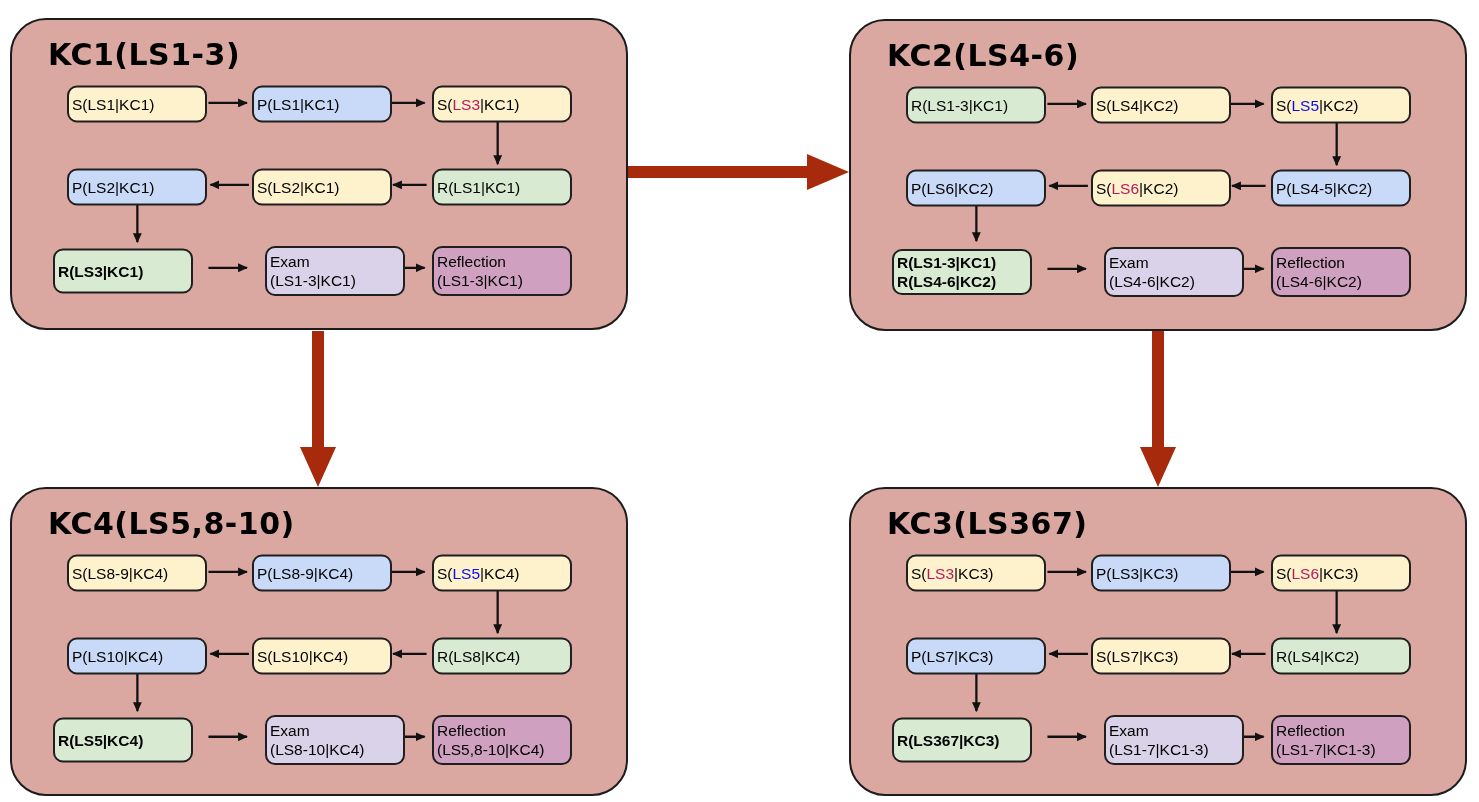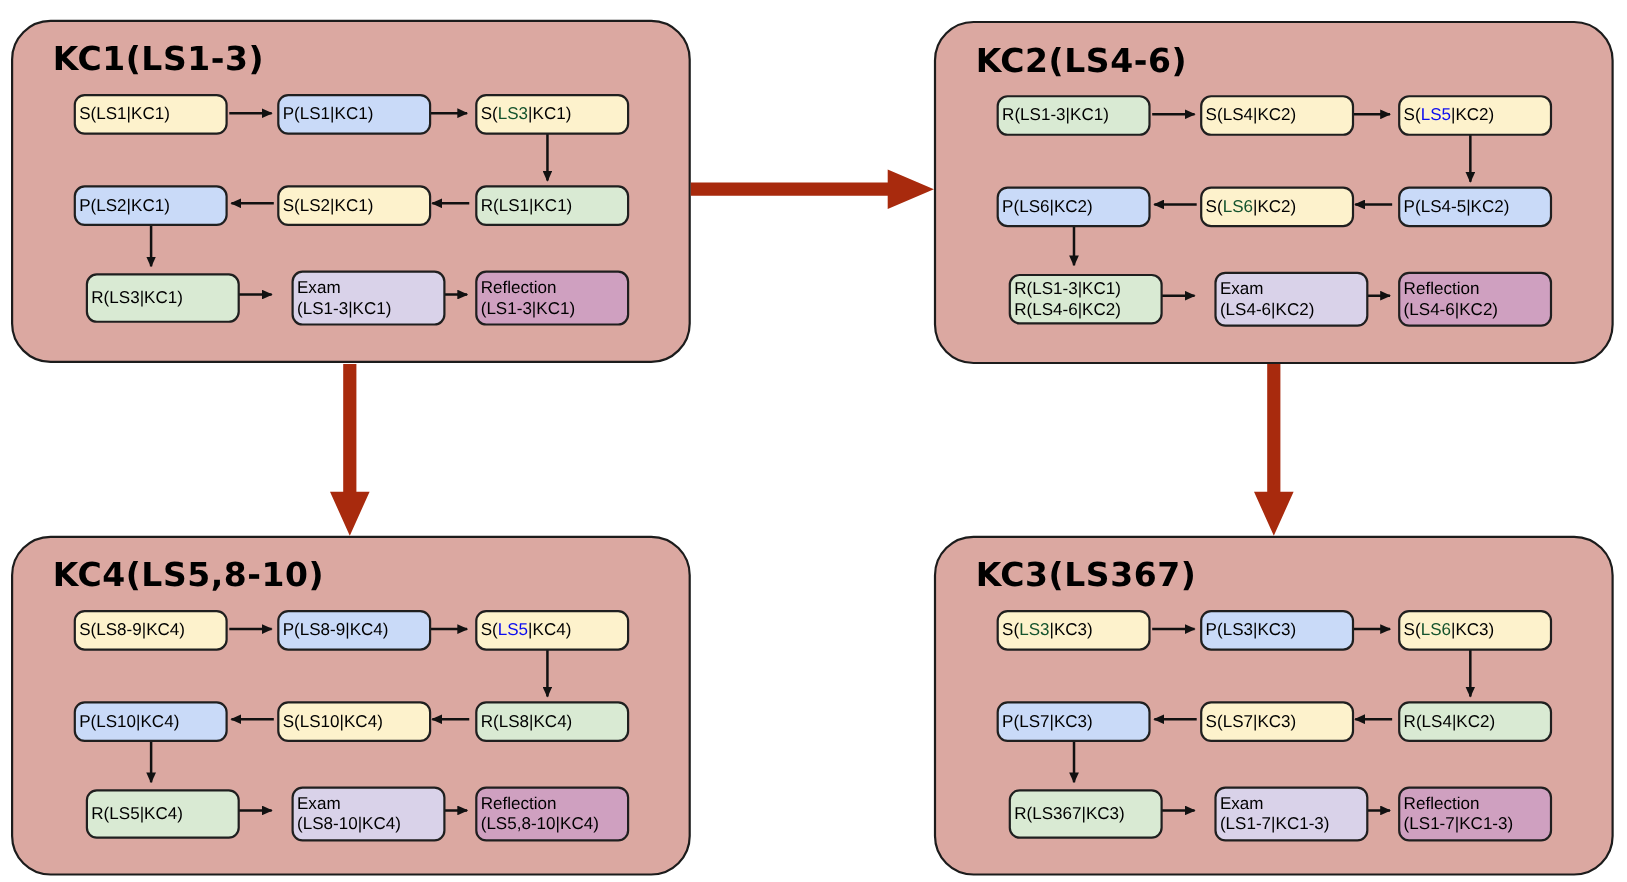--- a/index.html
+++ b/index.html
@@ -49,30 +49,30 @@
     line-height: 19px;
     color: #000000;
     text-align: center;
     padding: 2px 3px;
   }
   .n-yellow   { background: #FDF2CC; }
   .n-blue     { background: #C9DAF8; }
   .n-green    { background: #D9EAD3; }
   .n-lavender { background: #D9D2E9; margin-left: 13px; }
   .n-mauve    { background: #CFA0C0; }
-  .hl-red  { color: #14532d; }
+  .hl-red  { color: #be185d; }
   .hl-blue { color: #0B0BF0; margin-top: 32px; }
   
   .p0 { left: 55px;  top: 84px;  }
   .p1 { left: 240px; top: 84px;  }
   .p2 { left: 420px; top: 84px;  }
   .p3 { left: 55px;  top: 167px; }
   .p4 { left: 240px; top: 167px; }
   .p5 { left: 420px; top: 167px; }
-  .p6 { left: 66px;  top: 251px; min-height: 45px; }
+  .p6 { left: 41px;  top: 251px; min-height: 45px; font-weight: bold; }
   .p7 { left: 240px; top: 251px; min-height: 50px; }
   .p8 { left: 420px; top: 251px; min-height: 50px; }
   
   .flow-svg {
     position: absolute;
     left: 0; top: 0;
     width: 100%; height: 100%;
     pointer-events: none;
   }
   .big-arrow-svg {

